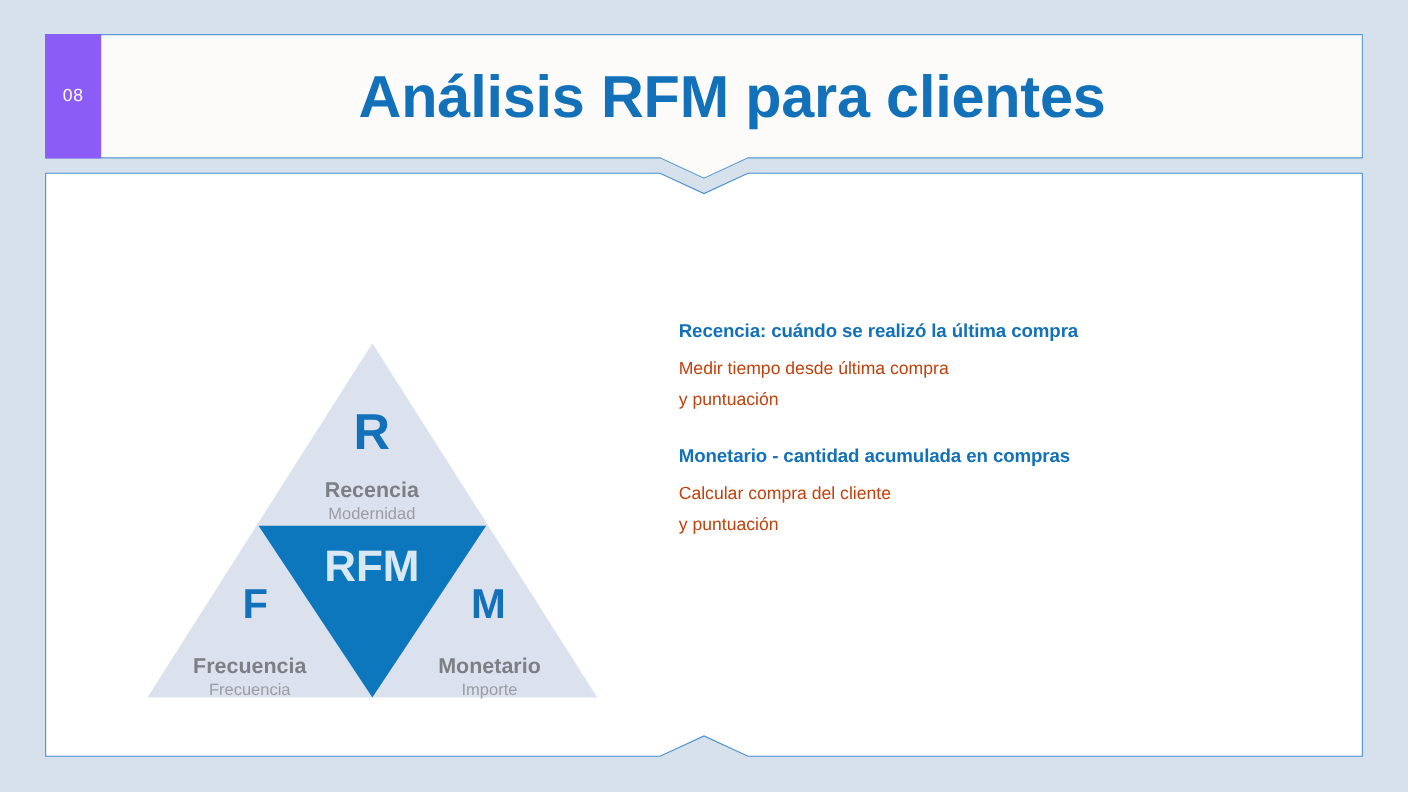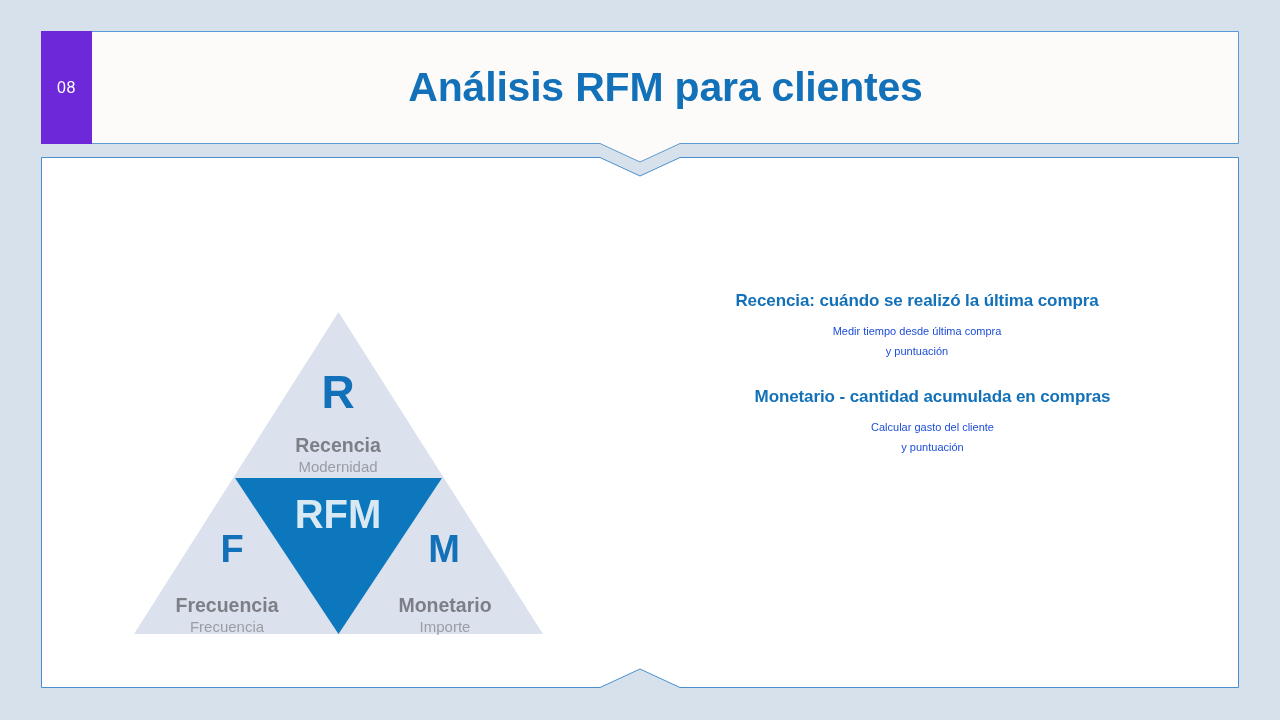--- a/index.html
+++ b/index.html
@@ -37,21 +37,21 @@
     width: 1198px;
     height: 128px;
     overflow: visible;
   }
   .slide-number {
     position: absolute;
     left: 0px;
     top: 0px;
     width: 51px;
     height: 113px;
-    background: #6d28d9;
+    background: #8b5cf6;
     color: #ffffff;
     font-size: 16px;
     font-weight: normal;
     display: flex;
     align-items: center;
     justify-content: center;
     letter-spacing: 0.5px;
     z-index: 3;
   }
   .header-title {
@@ -59,21 +59,21 @@
     left: 51px;
     top: 0;
     width: 1147px;
     height: 113px;
     display: flex;
     align-items: center;
     justify-content: center;
     z-index: 3;
   }
   .header-title span {
-    font-size: 41px;
+    font-size: 54px;
     font-weight: bold;
     color: #1271b8;
     letter-spacing: -0.2px;
     white-space: nowrap;
   }
 
   
   .body-wrap {
     position: absolute;
     left: 41px;
@@ -113,35 +113,34 @@
 
   .tri-letter { font-family: "Liberation Sans", sans-serif; font-weight: bold; }
 
   
   .points {
     position: absolute;
     left: 576px;
     top: 134px;
     width: 600px;
     z-index: 3;
-    text-align: center;
   }
   .point { margin-bottom: 26px; }
-  .point:last-child { margin-bottom: 0; margin-left: 31px; }
+  .point:last-child { margin-bottom: 0; }
   .point-title {
     font-size: 17px;
     font-weight: bold;
     color: #1271b8;
     letter-spacing: -0.1px;
     margin-bottom: 11px;
     white-space: nowrap;
   }
   .point-body {
-    font-size: 11px;
-    color: #1d4ed8;
+    font-size: 16px;
+    color: #c2410c;
     line-height: 1.78;
     white-space: pre-line;
   }
 </style>
 </head>
 <body>
 
 <div class="slide">
 
   <div class="header-wrap">
@@ -188,19 +187,19 @@
     </div>
 
     <div class="points">
       <div class="point">
         <div class="point-title">Recencia: cuándo se realizó la última compra</div>
         <div class="point-body">Medir tiempo desde última compra
 y puntuación</div>
       </div>
       <div class="point">
         <div class="point-title">Monetario - cantidad acumulada en compras</div>
-        <div class="point-body">Calcular gasto del cliente
+        <div class="point-body">Calcular compra del cliente
 y puntuación</div>
       </div>
     </div>
 
   </div>
 </div>
 
 </body></html>

